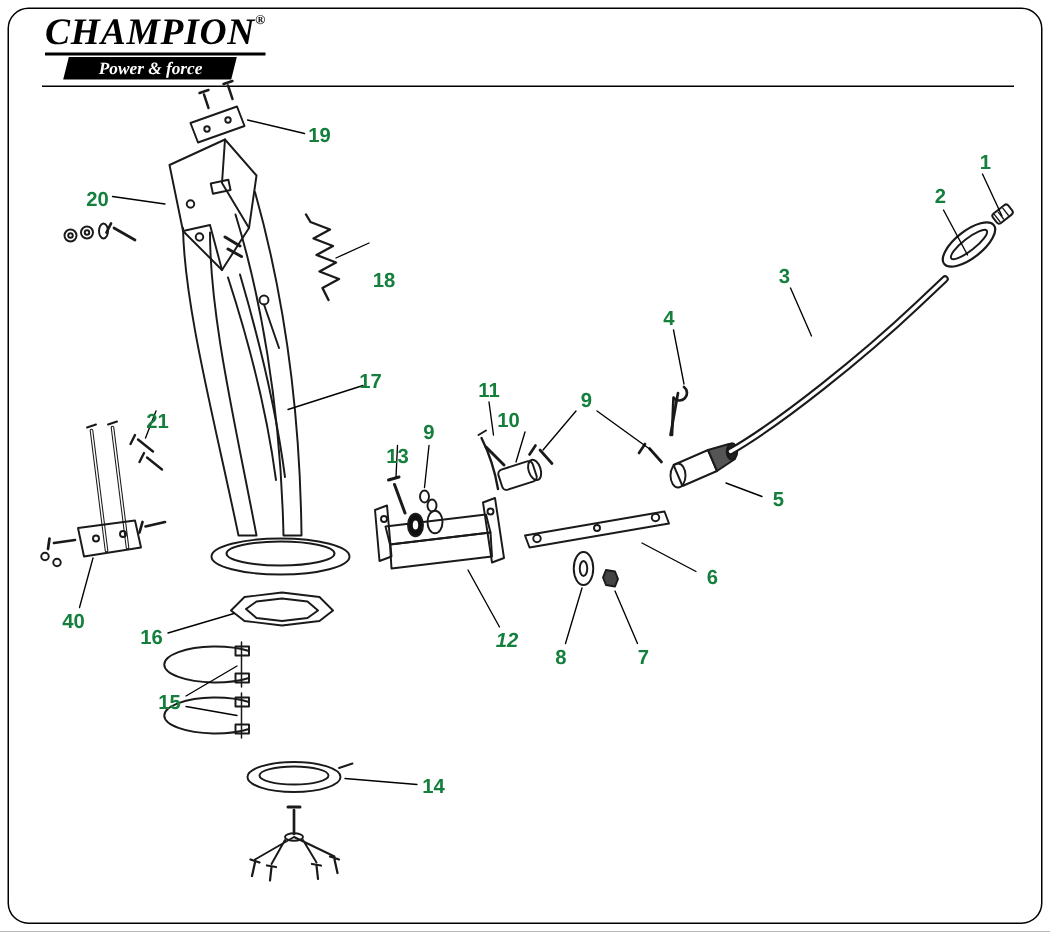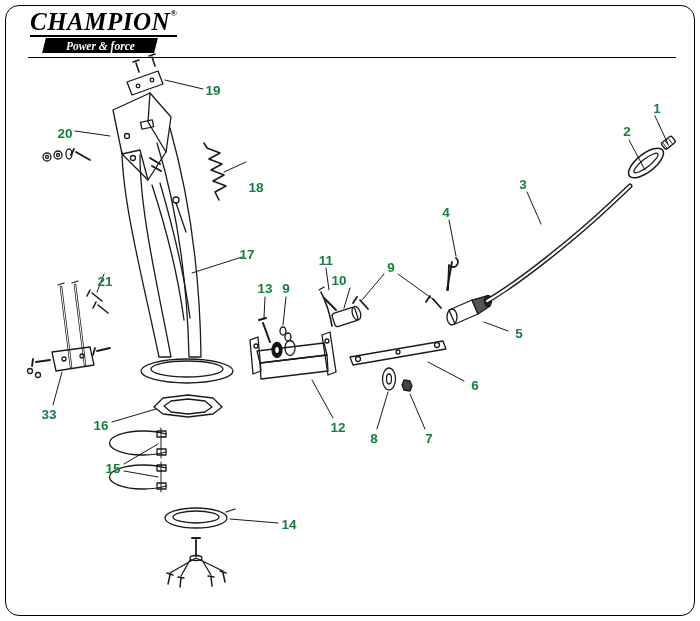--- a/index.html
+++ b/index.html
@@ -245,27 +245,27 @@
         <div class="callout" style="left: 627px; top: 131px;">2</div>
         <div class="callout" style="left: 523px; top: 184px;">3</div>
         <div class="callout" style="left: 446px; top: 212px;">4</div>
         <div class="callout" style="left: 519px; top: 333px;">5</div>
         <div class="callout" style="left: 475px; top: 385px;">6</div>
         <div class="callout" style="left: 429px; top: 438px;">7</div>
         <div class="callout" style="left: 374px; top: 438px;">8</div>
         <div class="callout" style="left: 391px; top: 267px;">9</div>
         <div class="callout" style="left: 339px; top: 280px;">10</div>
         <div class="callout" style="left: 326px; top: 260px;">11</div>
-        <div class="callout" style="left: 338px; top: 427px;">12</div>
-        <div class="callout" style="left: 265px; top: 288px;">13</div>
+        <div class="callout" style="left: 338px; top: 427px; font-style: italic;">12</div>
+        <div class="callout" style="left: 265px; top: 304px;">13</div>
         <div class="callout" style="left: 286px; top: 288px;">9</div>
         <div class="callout" style="left: 289px; top: 524px;">14</div>
         <div class="callout" style="left: 113px; top: 468px;">15</div>
         <div class="callout" style="left: 101px; top: 425px;">16</div>
         <div class="callout" style="left: 247px; top: 254px;">17</div>
         <div class="callout" style="left: 256px; top: 159px; margin-top: 28px;">18</div>
         <div class="callout" style="left: 213px; top: 90px;">19</div>
         <div class="callout" style="left: 65px; top: 118px; margin-top: 15px;">20</div>
         <div class="callout" style="left: 105px; top: 265px; margin-top: 16px;">21</div>
-        <div class="callout" style="left: 49px; top: 414px;">33</div>
+        <div class="callout" style="left: 49px; top: 414px;">40</div>
       </div>
   </div>
 </div>
 
 </body></html>

